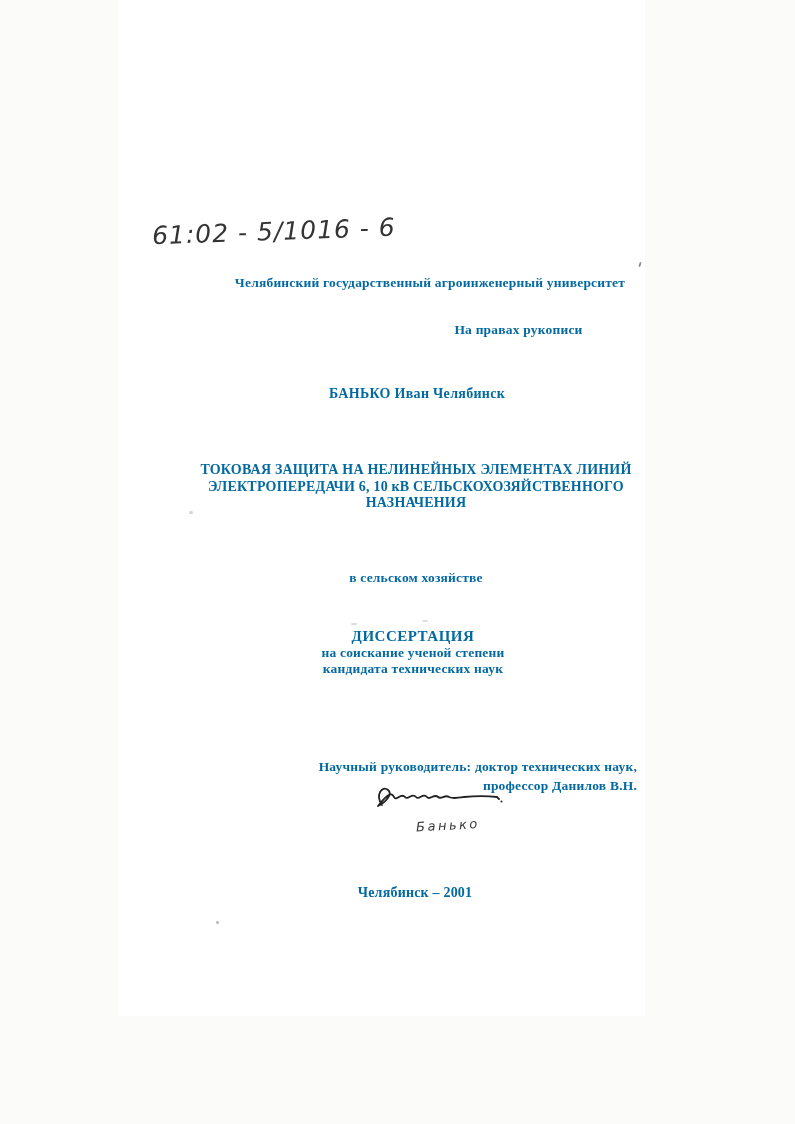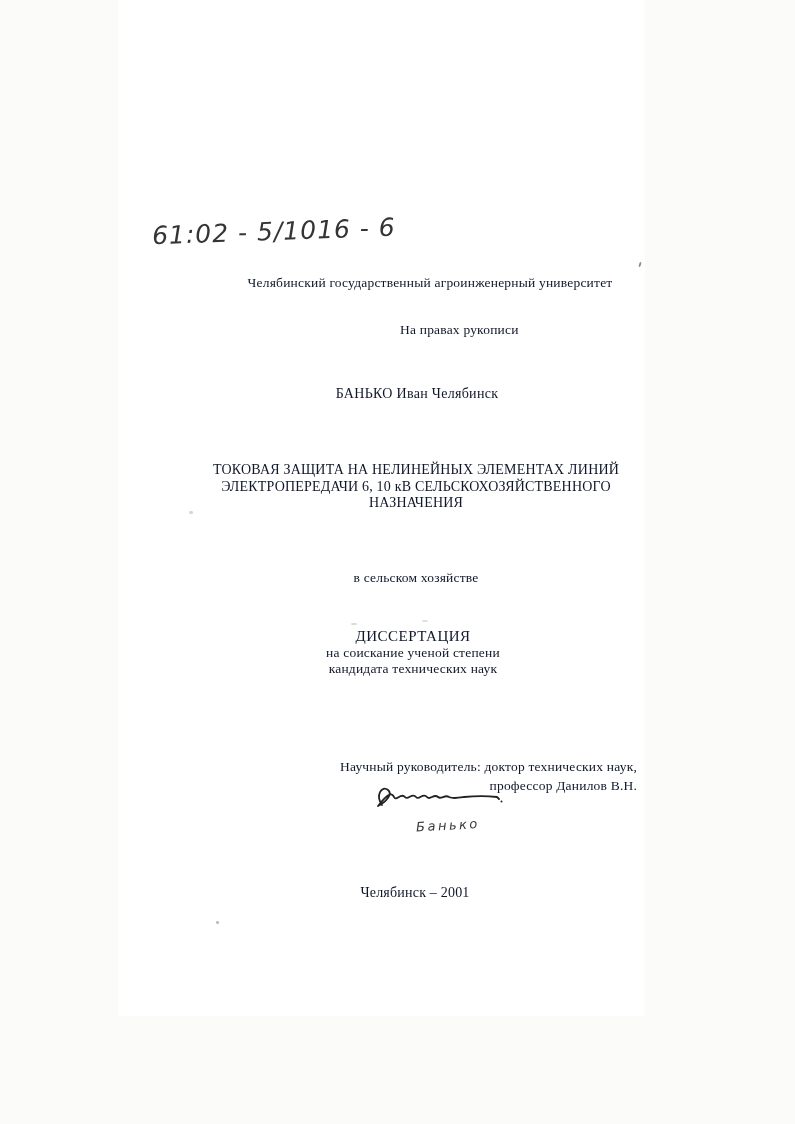--- a/index.html
+++ b/index.html
@@ -20,23 +20,23 @@
   .paper {
     position: absolute;
     left: 118px;
     top: 0;
     width: 527px;
     height: 1016px;
     background: #ffffff;
   }
   .txt {
     position: absolute;
-    font-weight: normal;
+    font-weight: bold;
     letter-spacing: 0.2px;
-    color: #0f172a;
+    color: #0369a1;
   }
   .catalog-number {
     position: absolute;
     left: 152px;
     top: 216px;
     width: 300px;
     font-family: "DejaVu Sans", sans-serif;
     font-style: italic;
     font-weight: normal;
     font-size: 25px;
@@ -45,21 +45,21 @@
     transform: rotate(-2deg);
     white-space: nowrap;
   }
   .university {
     left: 228px; top: 275px; width: 404px;
     text-align: center;
     font-size: 13.5px;
   }
   .manuscript-note {
     left: 400px; top: 322px; width: 237px;
-    text-align: left;
+    text-align: center;
     font-size: 13.5px;
   }
   .author {
     left: 185px; top: 386px; width: 464px;
     text-align: center;
     font-size: 14px;
     letter-spacing: 0.3px;
   }
   .diss-title {
     left: 172px; top: 462px; width: 488px;

